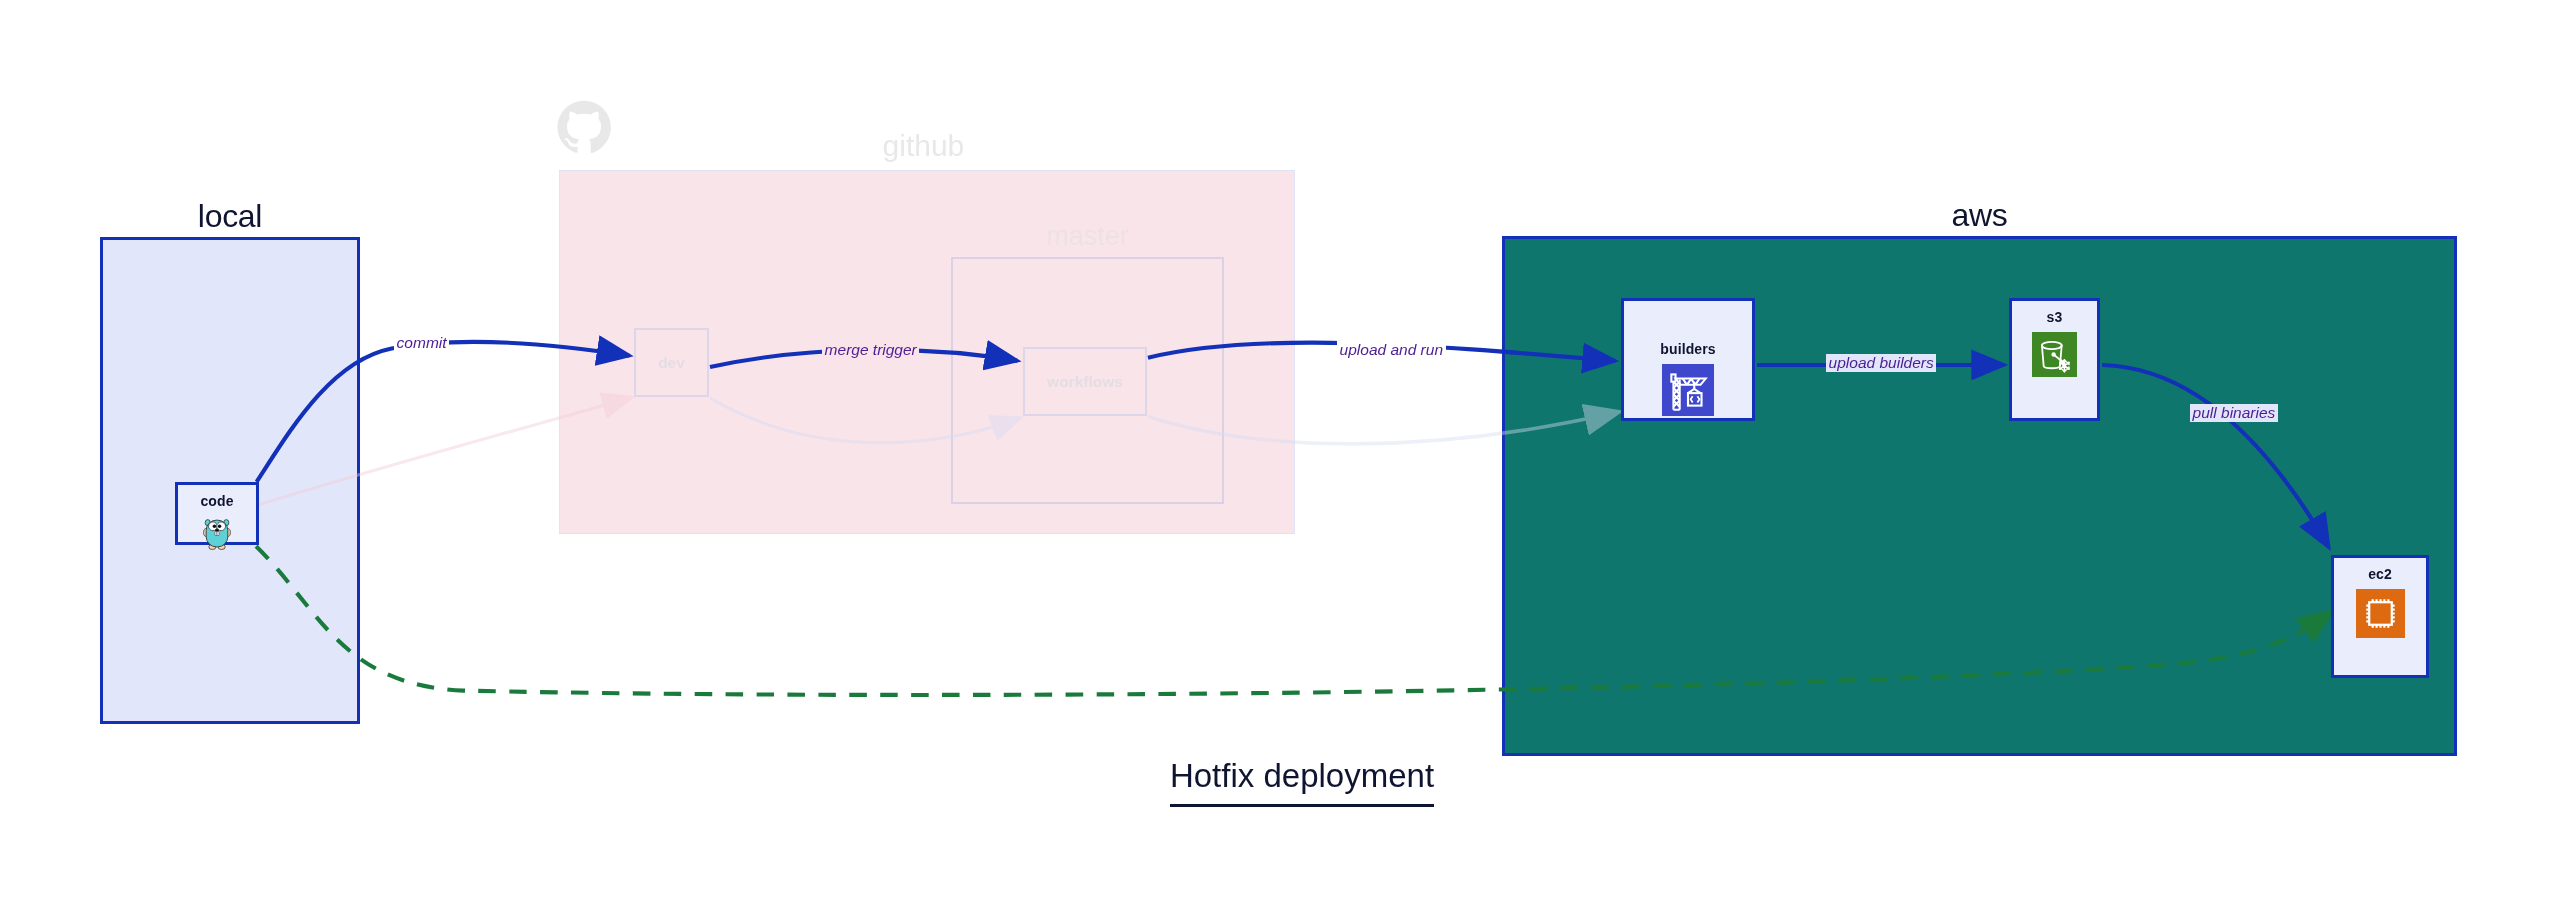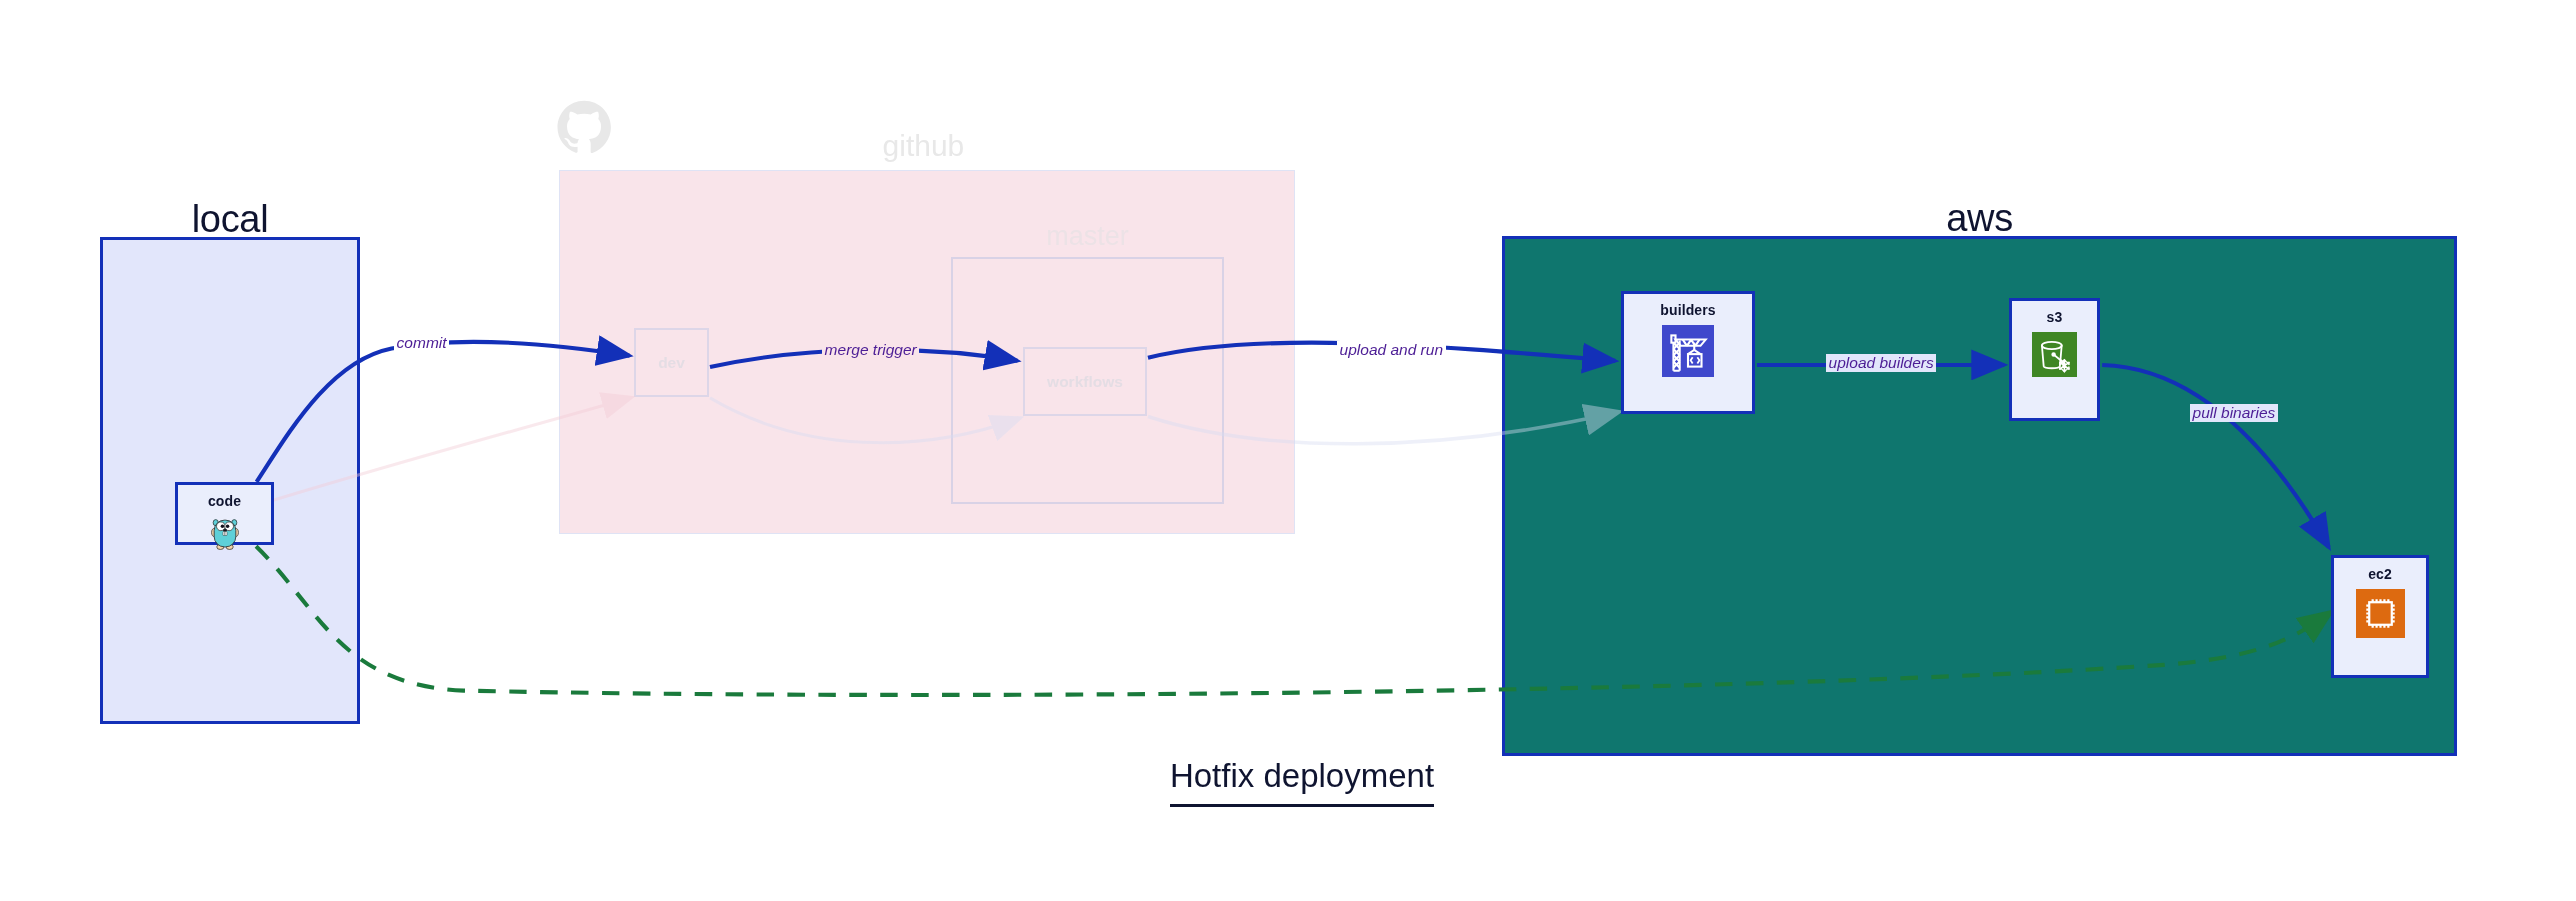--- a/index.html
+++ b/index.html
@@ -14,38 +14,38 @@
 
   .cl-local{left:100px;top:237px;width:260px;height:487px;
        background:#e2e6fb;border:3.6px solid #1330b8;}
   .cl-aws{left:1502px;top:236px;width:955px;height:520px;
        background:#0f766e;border:3.6px solid #1330b8;}
   .cl-github{left:559px;top:170px;width:736px;height:364px;
        background:#f9e4ea;border:1.5px solid #dfe3f5;}
   .cl-master{left:950px;top:256px;width:273px;height:247px;
        background:transparent;border:2.1px solid #d9d2e6;}
 
-  .lbl-local,.lbl-aws{font-size:38px;color:#0f1430;font-weight:400;
+  .lbl-local,.lbl-aws{font-size:32px;color:#0f1430;font-weight:400;
        letter-spacing:-0.3px;}
   .lbl-local{top:-42px;}
   .lbl-aws{top:-42px;}
   .lbl-github{top:-42px;font-size:30px;color:#e8e8e8;text-align:right;
        padding-right:7.2px;box-sizing:border-box;}
   .lbl-master{top:-38px;font-size:27px;color:#ece2e6;}
 
   
   .node{position:absolute;box-sizing:border-box;background:#eaeefc;
         border:3.1px solid #1330b8;display:flex;flex-direction:column;
         align-items:center;}
   .node .n-label{font-size:14px;font-weight:bold;color:#0f1430;
         margin-top:8.2px;letter-spacing:0.1px;}
   .node .n-icon{margin-top:7.2px;}
 
-  .n-code{left:175px;top:482px;width:99px;height:63px;}
-  .n-builders{left:1621px;top:291px;width:134px;height:123px;}
+  .n-code{left:175px;top:482px;width:84px;height:63px;}
+  .n-builders{left:1621px;top:298px;width:134px;height:123px;justify-content:flex-end;}
   .n-s3{left:2009px;top:298px;width:91px;height:123px;}
   .n-ec2{left:2331px;top:555px;width:98px;height:123px;}
 
   
   .ghost{position:absolute;box-sizing:border-box;background:transparent;
         border:2.6px solid #ddd6e8;display:flex;flex-direction:column;
         align-items:center;justify-content:center;}
   .ghost .g-label{font-size:15.5px;font-weight:bold;color:#e4dde4;}
   .n-dev{left:634px;top:328px;width:75px;height:69px;}
   .n-wf{left:1023px;top:347px;width:124px;height:69px;}

